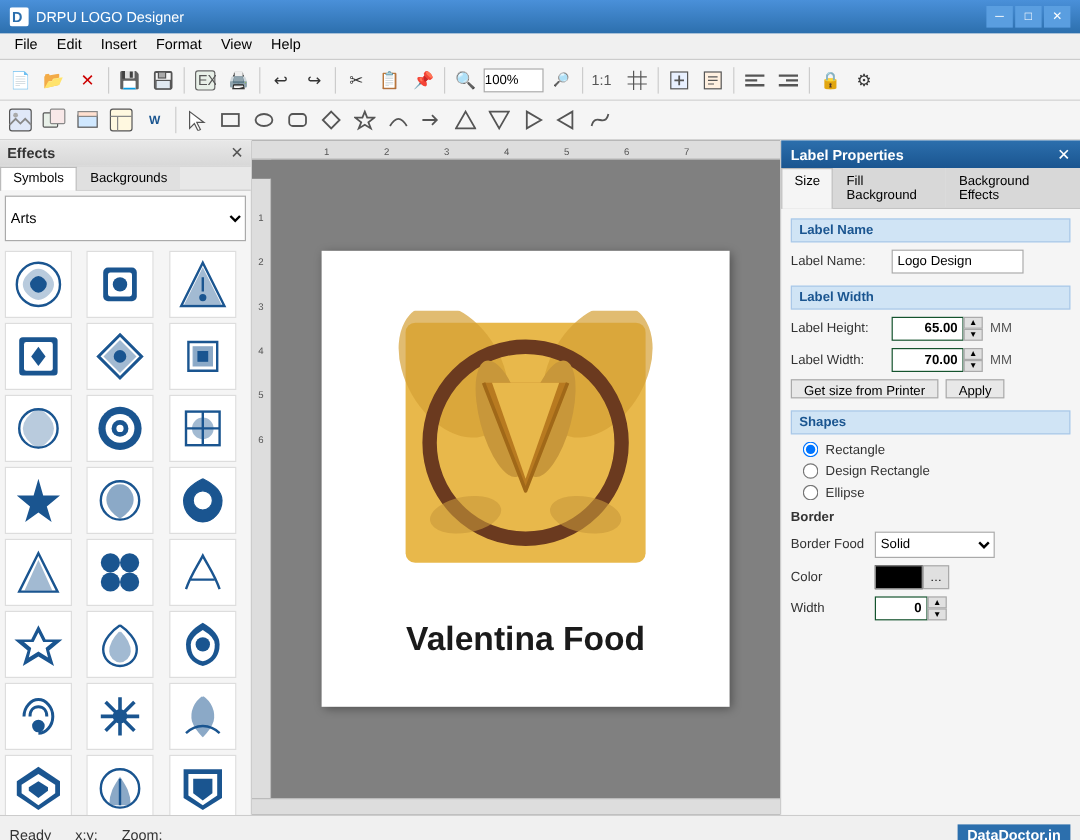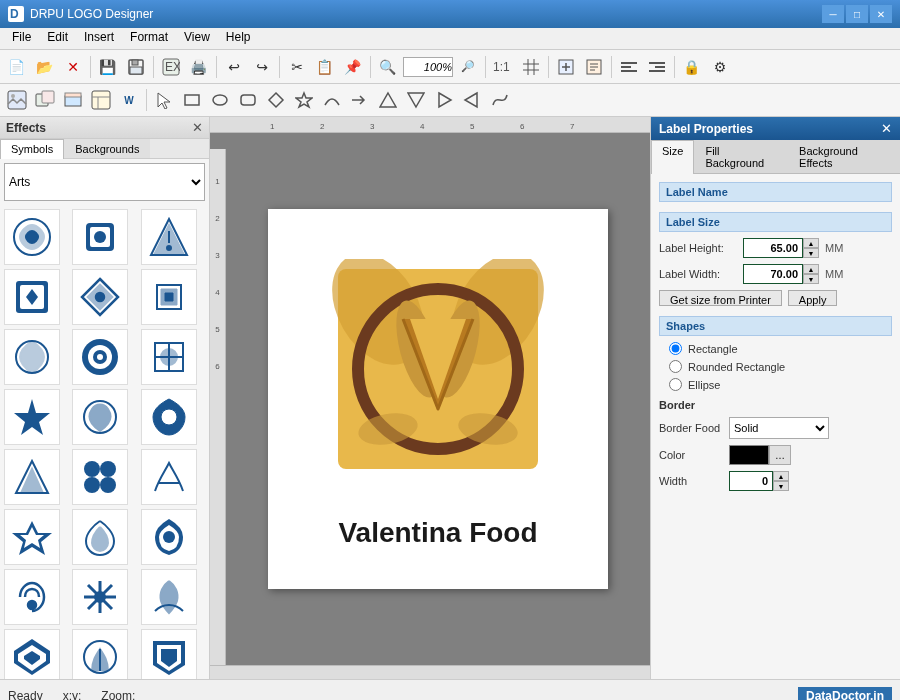--- a/index.html
+++ b/index.html
@@ -51,22 +51,22 @@
       flex-wrap: wrap;
       min-height: 34px;
     }
     .tb-btn {
       width: 26px; height: 26px; background: transparent; border: 1px solid transparent;
       cursor: pointer; display: flex; align-items: center; justify-content: center;
       font-size: 14px; color: #333;
     }
     .tb-sep { width: 1px; height: 22px; background: #ccc; margin: 0 2px; }
     .zoom-input {
-      width: 50px; height: 20px; border: 1px solid #aaa; text-align: right;
-      font-size: 11px; background: white; font-style: italic;
+      width: 50px; height: 20px; border: 1px solid #aaa; text-align: left;
+      font-size: 11px; background: white;
     }
 
     
     .toolbar2 {
       background: #f5f5f5;
       border-bottom: 1px solid #ccc;
       padding: 3px 4px;
       display: flex;
       align-items: center;
       gap: 2px;
@@ -842,24 +842,28 @@
     </div>
     <div class="rp-tabs">
       <div class="rp-tab active">Size</div>
       <div class="rp-tab">Fill Background</div>
       <div class="rp-tab">Background Effects</div>
     </div>
     <div class="rp-content">
 
       <div class="field-group">
         <div class="section-header">Label Name</div>
+        <div class="form-row">
+          <span class="form-label">Label Name:</span>
+          <input type="text" class="label-name-input" value="Logo Design" style="">
+        </div>
       </div>
 
       <div class="field-group">
-        <div class="section-header">Label Size</div>
+        <div class="section-header">Label Width</div>
         <div class="form-row">
           <span class="form-label">Label Height:</span>
           <div class="spin-input">
             <input type="text" value="65.00" style="">
             <div class="spin-btns">
               <button class="spin-btn">▲</button>
               <button class="spin-btn">▼</button>
             </div>
           </div>
           <span class="unit-label">MM</span>
@@ -882,21 +886,21 @@
       </div>
 
       <div class="shapes-section">
         <div class="section-header">Shapes</div>
         <div class="radio-row">
           <input type="radio" name="shape" id="rect" checked="" style="">
           <label for="rect">Rectangle</label>
         </div>
         <div class="radio-row">
           <input type="radio" name="shape" id="rounded" style="">
-          <label for="rounded">Rounded Rectangle</label>
+          <label for="rounded">Design Rectangle</label>
         </div>
         <div class="radio-row">
           <input type="radio" name="shape" id="ellipse" style="">
           <label for="ellipse">Ellipse</label>
         </div>
       </div>
 
       <div class="border-section">
         <div class="border-title">Border</div>
         <div class="border-row">

